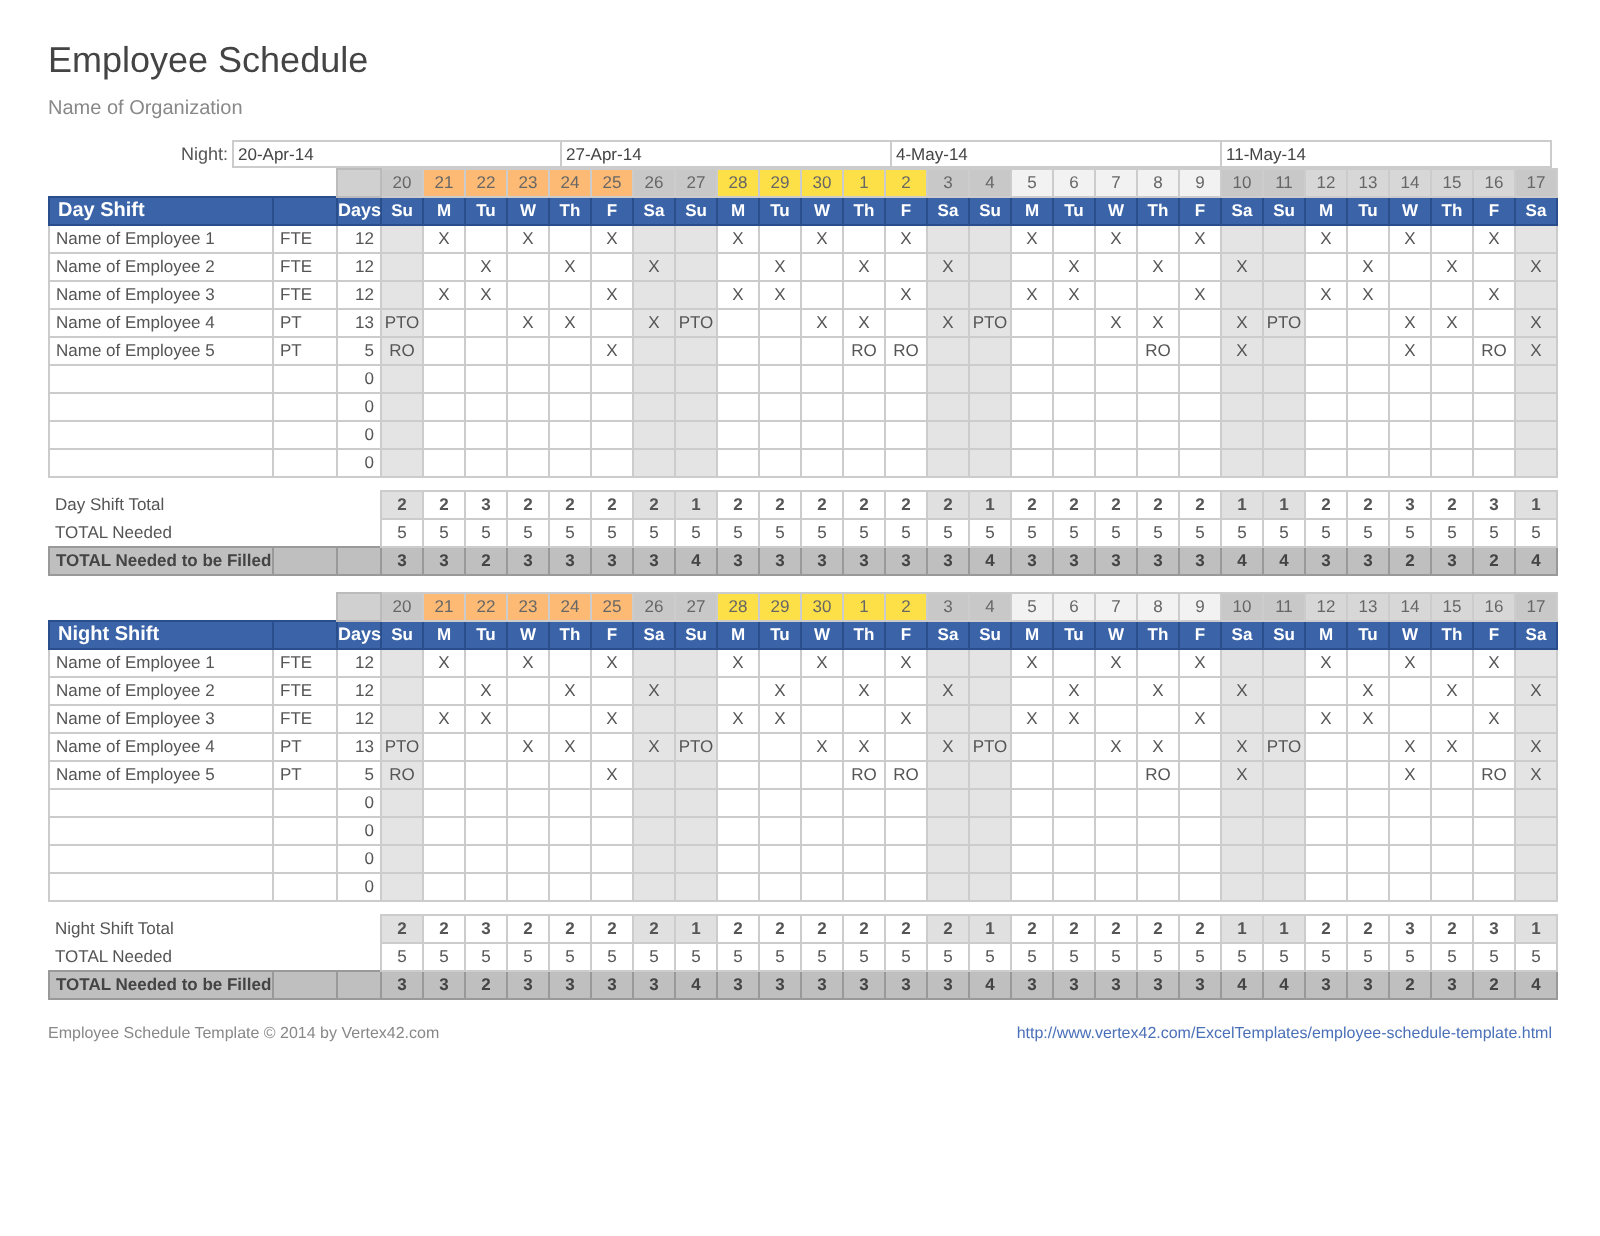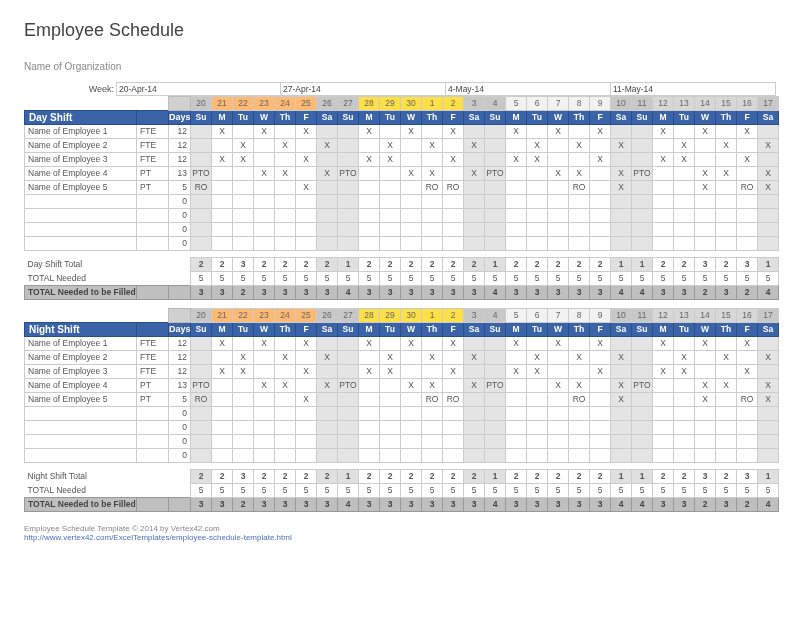--- a/index.html
+++ b/index.html
@@ -4,21 +4,21 @@
 <style>
   * { box-sizing: border-box; margin: 0; padding: 0; }
   body {
     font-family: Arial, Helvetica, sans-serif;
     background: #fff;
     padding: 20px 24px;
     width: 800px;
     font-size: 9px;
     color: #444;
   }
-  .title { font-size: 18px; font-weight: 400; color: #444; margin-bottom: 20px; }
+  .title { font-size: 18px; font-weight: 400; color: #444; margin-bottom: 8px; }
   .subtitle { font-size: 10px; color: #888; margin-bottom: 10px; }
   .week-row { display: flex; align-items: center; }
   .week-label { width: 165px; text-align: right; font-size: 9px; color: #555; padding-right: 2px; }
   .week-cells { display: flex; }
   .week-date { width: 165px; height: 14px; border: 1px solid #ccc; font-size: 8.5px; padding-left: 2px; line-height: 13px; background:#fff; }
   .week-date:not(:first-child){ border-left:none;}
   table { border-collapse: collapse; width: 100%; table-layout: fixed; margin-top: 0; border-radius: 15px; }
   th, td { padding: 0; font-size: 8.5px; text-align: center; line-height: 13px; height: 14px; }
   col.name { width: 112px; }
   col.type { width: 32px; }
@@ -46,31 +46,31 @@
   .tot-row td.type { font-weight: normal; border:none;}
   .tot-row td.days { border:none; }
   .tot-row td.wknd { background: #e0e0e0; }
   .need-row td { border: 1px solid #ccc; color: #555; }
   .need-row td.name { text-align: left; padding-left: 3px; border:none;}
   .need-row td.type, .need-row td.days { border:none; }
   .fill-row td { border: 1px solid #999; background: #bfbfbf; color: #444; font-weight: bold;}
   .fill-row td.name { text-align: left; padding-left: 3px; background:#bfbfbf;}
   .fill-row td.type, .fill-row td.days { background:#bfbfbf;}
   .spacer { height: 8px; }
-  .footer { display: flex; justify-content: space-between; margin-top: 12px; font-size: 8px; color: #888; flex-direction: column; }
+  .footer { display: flex; justify-content: space-between; margin-top: 12px; font-size: 8px; color: #888; }
   .footer a { color: #4a70b8; text-decoration: none; }
 </style>
 </head>
 <body>
 
 <div class="title">Employee Schedule</div>
 <div class="subtitle">Name of Organization</div>
 
 <div class="week-row">
-  <div class="week-label">Week:</div>
+  <div class="week-label">Night:</div>
   <div class="week-cells" id="week-cells">
       <div class="week-date">20-Apr-14</div>
       <div class="week-date">27-Apr-14</div>
       <div class="week-date">4-May-14</div>
       <div class="week-date">11-May-14</div>
     </div>
 </div>
 
 <div id="shifts">
     <table>

